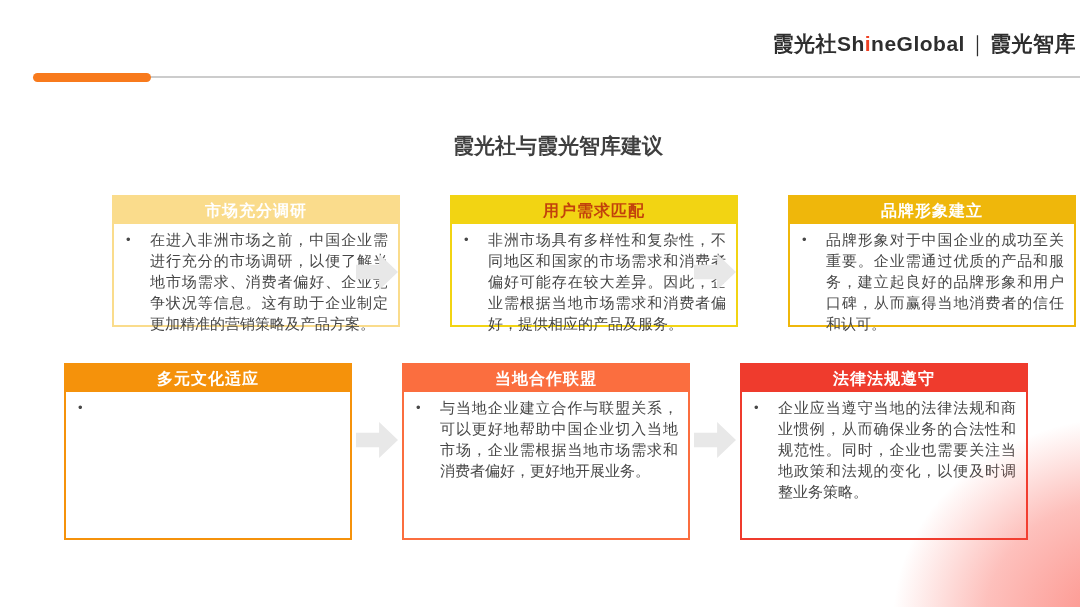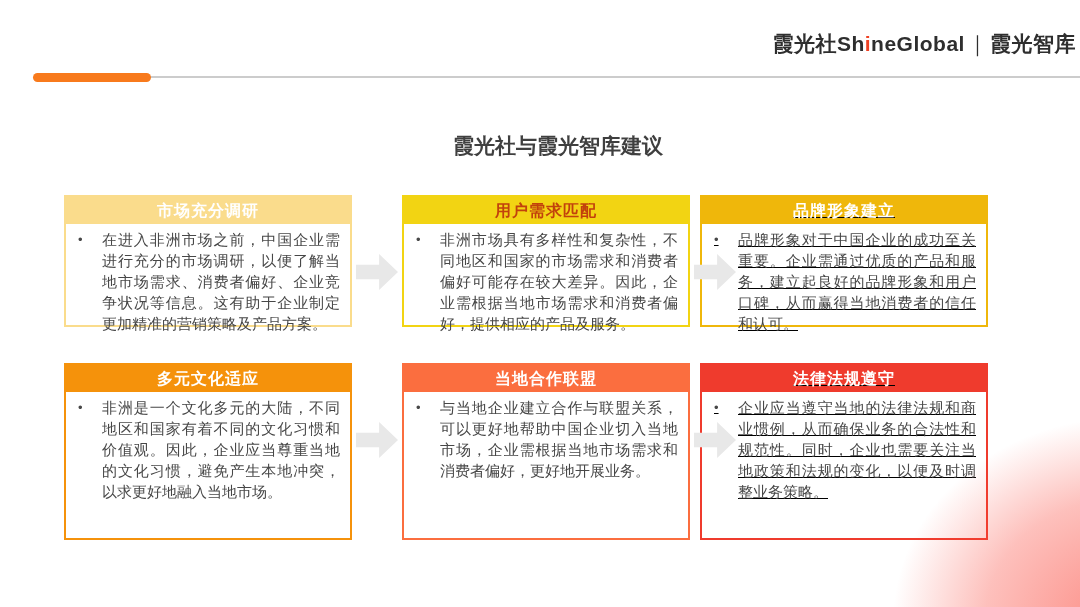--- a/index.html
+++ b/index.html
@@ -55,25 +55,25 @@
   }
 
   
   .card {
     position: absolute;
     width: 288px;
     box-sizing: border-box;
     border: 2px solid #ccc;
     background: #ffffff;
   }
-  .card-r1 { top: 195px; height: 132px; }
+  .card-r1 { top: 195px; height: 132px; margin-left: 48px; }
   .card-r2 { top: 363px; height: 177px; }
   .card-c1 { left: 64px; }
   .card-c2 { left: 402px; }
-  .card-c3 { left: 700px; text-decoration: underline; }
+  .card-c3 { left: 740px; }
 
   .card-header {
     height: 27px;
     line-height: 27px;
     text-align: center;
     color: #ffffff;
     font-size: 16px;
     font-weight: 700;
     letter-spacing: 1px;
   }
@@ -155,21 +155,20 @@
     <div class="card-body" style="color: rgb(71, 71, 71);">
       <span class="bullet">•</span>
       <span>品牌形象对于中国企业的成功至关重要。企业需通过优质的产品和服务，建立起良好的品牌形象和用户口碑，从而赢得当地消费者的信任和认可。</span>
     </div>
   </div>
 
   <div class="card card-r2 card-c1" style="border-color: rgb(245, 146, 11);">
     <div class="card-header" style="background: rgb(245, 146, 11); color: rgb(255, 255, 255);">多元文化适应</div>
     <div class="card-body" style="color: rgb(71, 71, 71);">
       <span class="bullet">•</span>
-      <span>非洲是一个文化多元的大陆，不同地区和国家有着不同的文化习惯和价值观。因此，企业应当尊重当地的文化习惯，避免产生本地冲突，以求更好地融入当地市场。</span>
     </div>
   </div>
 
   <div class="card card-r2 card-c2" style="border-color: rgb(251, 110, 63);">
     <div class="card-header" style="background: rgb(251, 110, 63); color: rgb(255, 255, 255);">当地合作联盟</div>
     <div class="card-body" style="color: rgb(71, 71, 71);">
       <span class="bullet">•</span>
       <span>与当地企业建立合作与联盟关系，可以更好地帮助中国企业切入当地市场，企业需根据当地市场需求和消费者偏好，更好地开展业务。</span>
     </div>
   </div>

